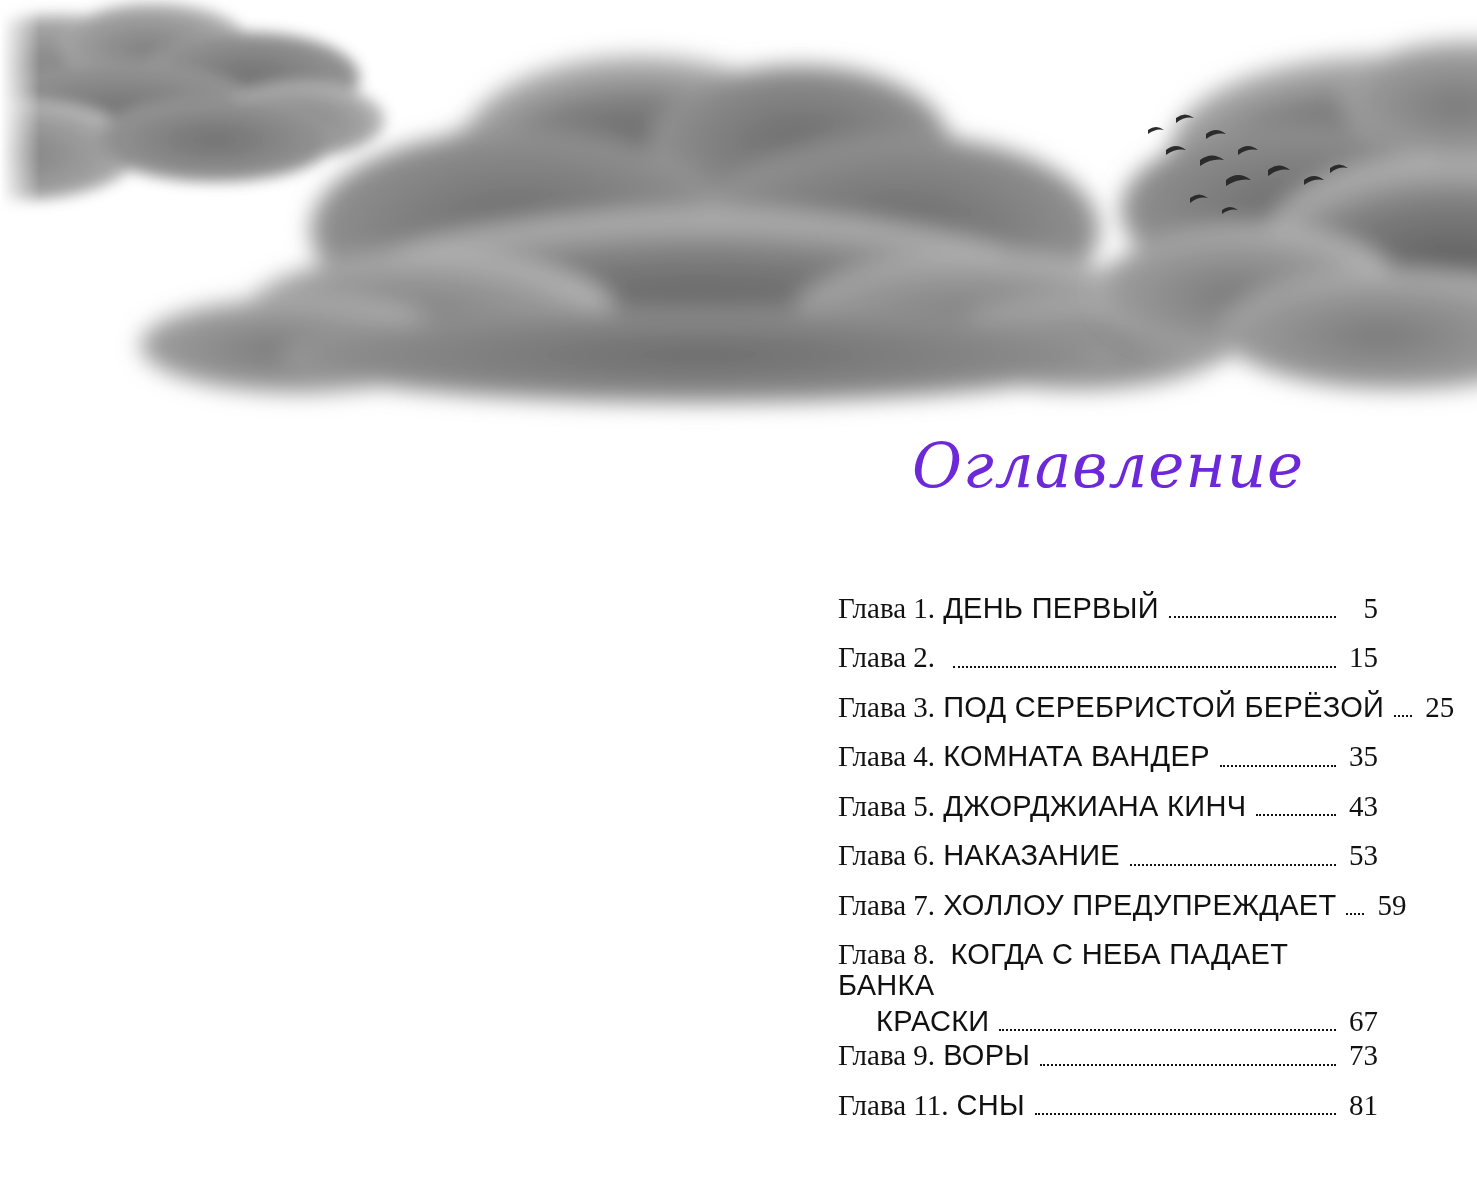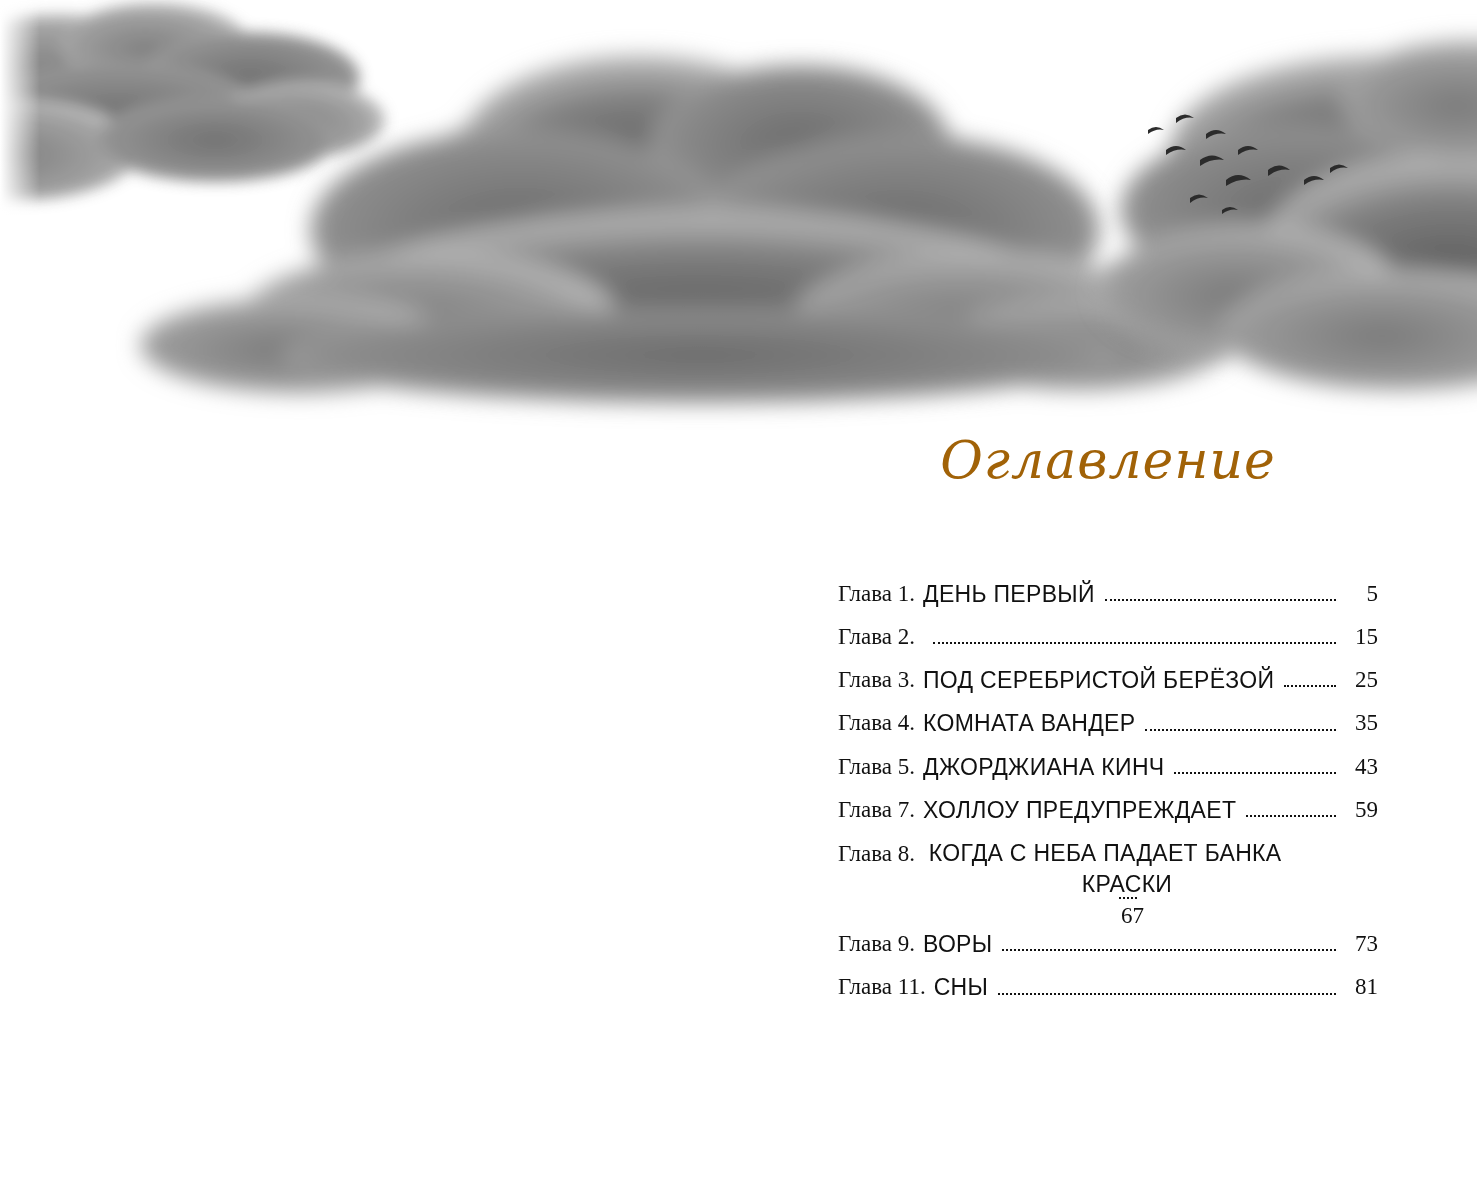--- a/index.html
+++ b/index.html
@@ -29,37 +29,37 @@
   
   .toc {
     position: absolute;
     left: 838px;
     top: 430px;
     width: 540px;
   }
   .toc-title {
     font-family: "DejaVu Serif", "Liberation Serif", serif;
     font-style: italic;
-    font-size: 52px;
+    font-size: 61px;
     font-weight: 400;
     letter-spacing: 1px;
     text-align: center;
-    color: #a16207;
+    color: #6d28d9;
     margin: 0 0 92px 0;
     white-space: nowrap;
   }
   .toc-list {
     list-style: none;
     margin: 0;
     padding: 0;
   }
   .toc-row {
     display: flex;
     align-items: flex-end;
-    font-size: 23px;
+    font-size: 29px;
     line-height: 1.05;
     margin-bottom: 19px;
     white-space: nowrap;
   }
   .toc-row.wrap {
     display: block;
     white-space: normal;
     margin-bottom: 4px;
   }
   .chap-label {
@@ -81,24 +81,23 @@
     font-family: "Liberation Serif", serif;
     min-width: 34px;
     text-align: right;
   }
   
   .wrap-line1 {
     display: block;
   }
   .wrap-line2 {
     display: flex;
-    align-items: center;
+    align-items: flex-end;
     margin-top: 6px;
     padding-left: 38px;
-    flex-direction: column;
   }
 </style>
 </head>
 <body>
 
 <div class="sky">
   <svg width="1477" height="470" viewBox="0 0 1477 470" xmlns="http://www.w3.org/2000/svg" aria-hidden="true">
     <defs>
       <radialGradient id="cl1" cx="50%" cy="60%" r="65%">
         <stop offset="0%" stop-color="#5f5f5f"></stop>
@@ -222,20 +221,26 @@
       <span class="page-num">35</span>
     </li>
 
     <li class="toc-row">
       <span class="chap-label">Глава 5.</span>
       <span class="chap-title">ДЖОРДЖИАНА КИНЧ</span>
       <span class="dots"></span>
       <span class="page-num">43</span>
     </li>
 
+    <li class="toc-row">
+      <span class="chap-label">Глава 6.</span>
+      <span class="chap-title">НАКАЗАНИЕ</span>
+      <span class="dots"></span>
+      <span class="page-num">53</span>
+    </li>
 
     <li class="toc-row">
       <span class="chap-label">Глава 7.</span>
       <span class="chap-title">ХОЛЛОУ ПРЕДУПРЕЖДАЕТ</span>
       <span class="dots"></span>
       <span class="page-num">59</span>
     </li>
 
     <li class="toc-row wrap">
       <span class="wrap-line1">

